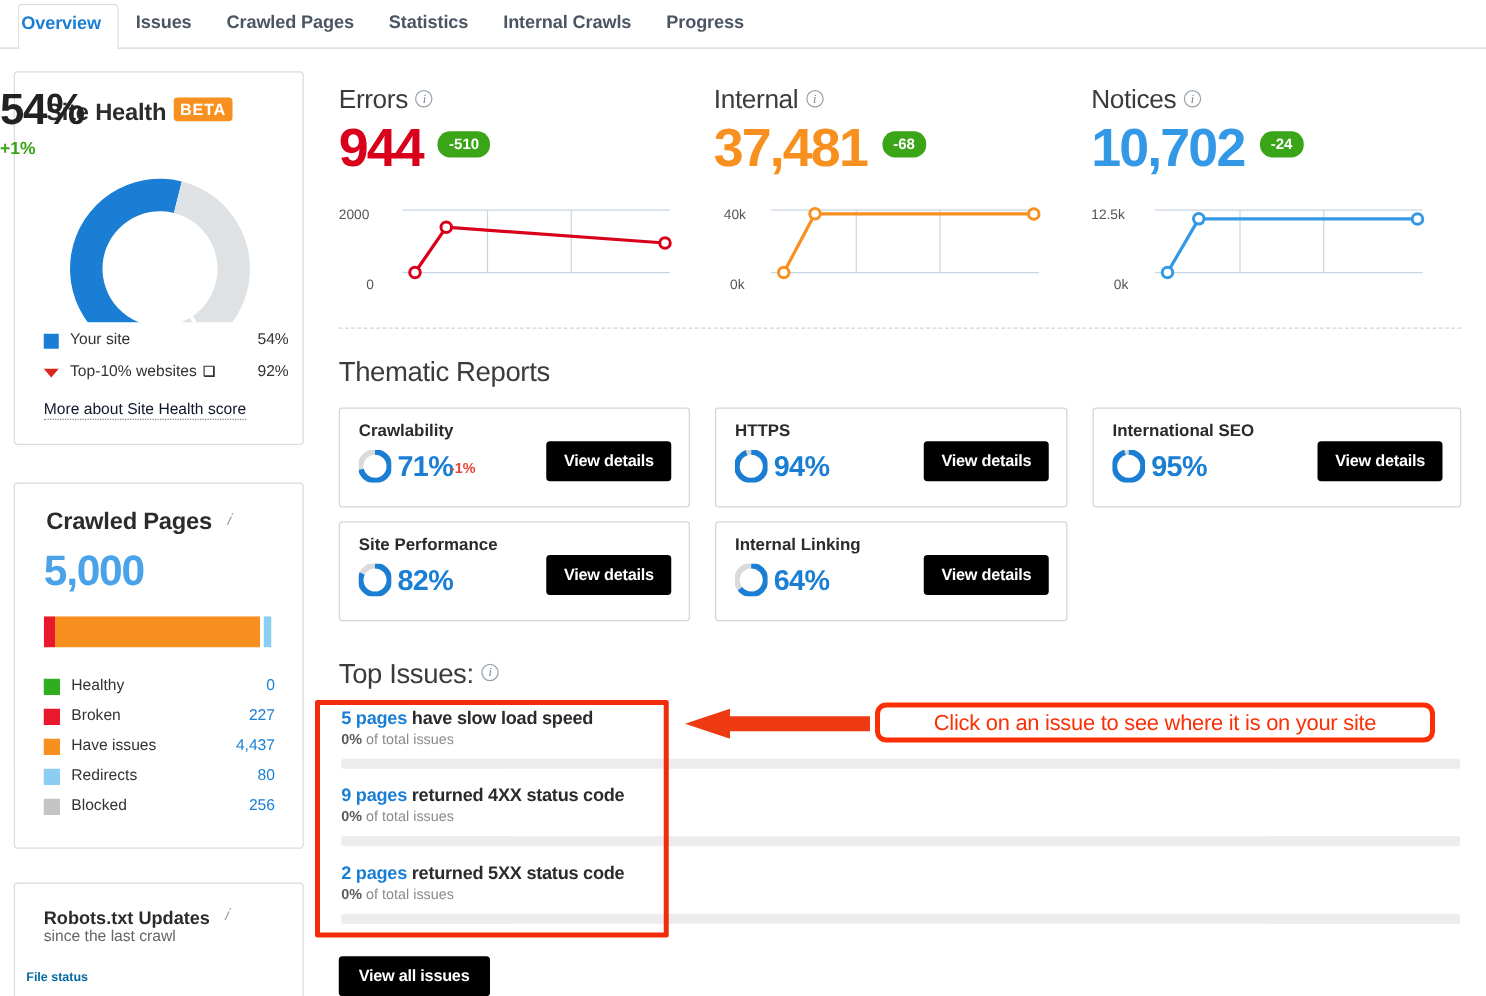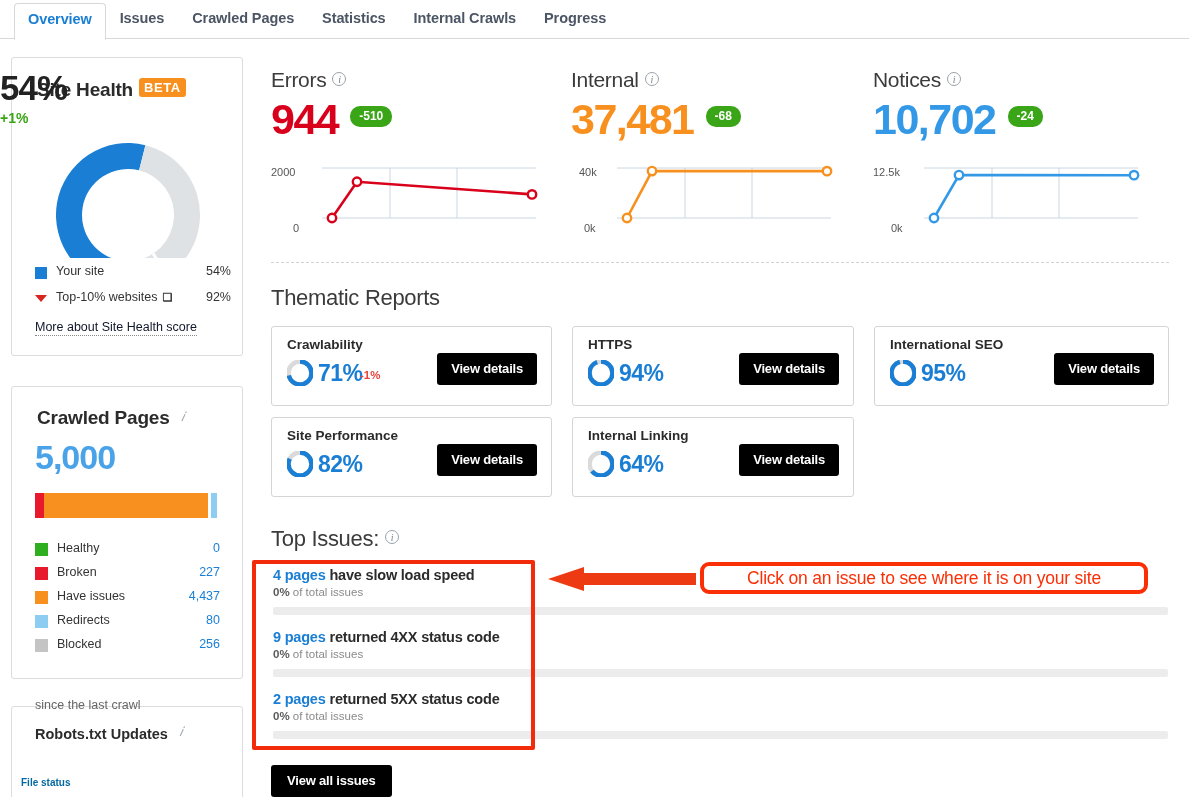--- a/index.html
+++ b/index.html
@@ -27,21 +27,21 @@
     letter-spacing:-0.1px;
   }
   .tab.first { margin-left:14px; }
   .tab.active {
     color:#1a7fd4;
     border:1px solid #d8d8d8;
     border-bottom:1px solid #fff;
     border-radius:4px 4px 0 0;
     background:#fff;
     margin-top:3px;
-    padding:7px 13px 11px 13px;
+    padding:7px 13px 11px 2px;
     top:0px;
     z-index:3;
   }
 
   
   .card {
     position:absolute;
     background:#fff;
     border:1px solid #dcdcdc;
     border-radius:3px;
@@ -103,21 +103,21 @@
   }
   #crawled-bar { position:absolute; left:35px; top:493px; width:185px; height:25px; overflow:hidden;}
   #crawled-bar div { float:left; height:25px; }
   .cp-row { position:absolute; left:35px; width:185px; font-size:12.5px; color:#333; }
   .cp-sw { position:absolute; left:0; top:2px; width:13px; height:13px; }
   .cp-label { position:absolute; left:22px; top:0; }
   .cp-val { position:absolute; right:0; top:0; color:#1a7fd4; }
 
   
   #robots-title { position:absolute; left:35px; top:725px; font-size:14.5px; font-weight:bold; color:#2b2b2b;}
-  #robots-sub { position:absolute; left:35px; top:698px; font-size:12.5px; color:#666;}
+  #robots-sub { position:absolute; left:35px; top:742px; font-size:12.5px; color:#666;}
   #robots-filestatus { position:absolute; left:21px; top:777px; font-size:10px; font-weight:bold; color:#0369a1;}
 
   
   .stat { position:absolute; top:68px; width:280px; }
   .stat-title { font-size:21px; color:#3b3b3b; letter-spacing:-0.3px; }
   .stat-value { font-size:43px; font-weight:bold; letter-spacing:-1.5px; margin-top:2px; line-height:50px; display:inline-block;}
   .delta-badge {
     display:inline-block; background:#3aa516; color:#fff;
     font-size:12px; font-weight:bold;
     padding:3px 9px 4px 9px; border-radius:10px;
@@ -378,21 +378,21 @@
       <div class="th-pct">64%</div>
       <button class="btn-blue" style="right:14px;top:26px;">View details</button>
     </div>
   </div>
 
 <div class="section-head" style="left:271px;top:526px;">
   <span>Top Issues:</span><span class="info-i" style="vertical-align:5px;">i</span>
 </div>
 <div id="issues-wrap">
     <div class="issue" style="top: 567px;">
-      <div class="issue-title"><b>4 pages</b> <span>have slow load speed</span></div>
+      <div class="issue-title"><b>5 pages</b> <span>have slow load speed</span></div>
       <div class="issue-sub"><b>0%</b> <span>of total issues</span></div>
     </div>
     <div class="issue-bar" style="top: 607px;"></div>
     <div class="issue" style="top: 629px;">
       <div class="issue-title"><b>9 pages</b> <span>returned 4XX status code</span></div>
       <div class="issue-sub"><b>0%</b> <span>of total issues</span></div>
     </div>
     <div class="issue-bar" style="top: 669px;"></div>
     <div class="issue" style="top: 691px;">
       <div class="issue-title"><b>2 pages</b> <span>returned 5XX status code</span></div>

